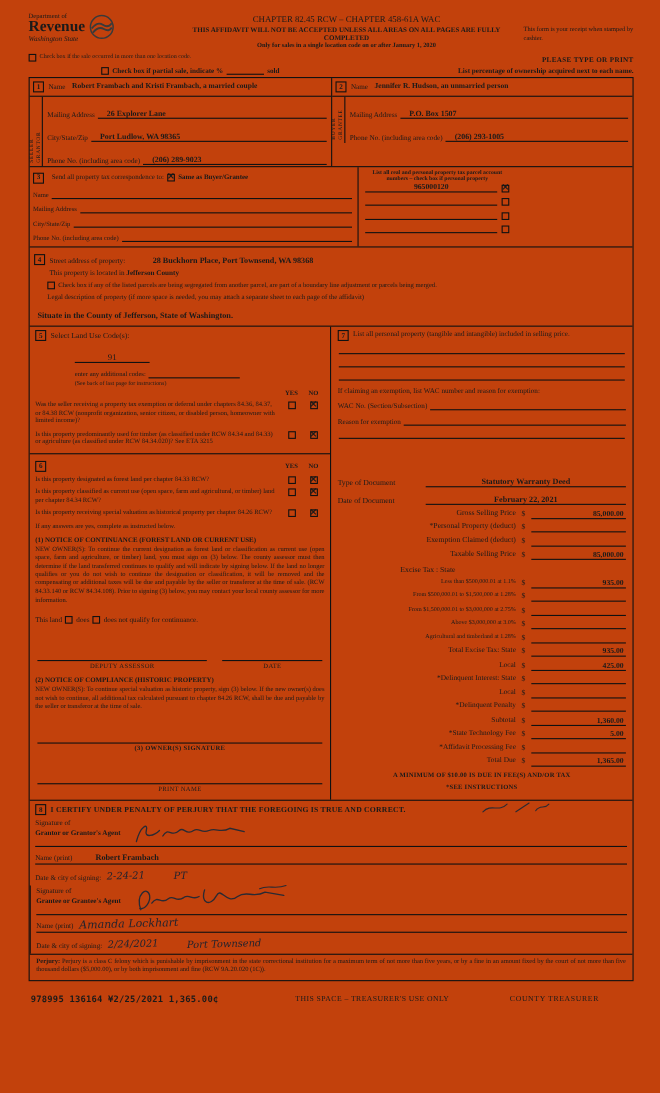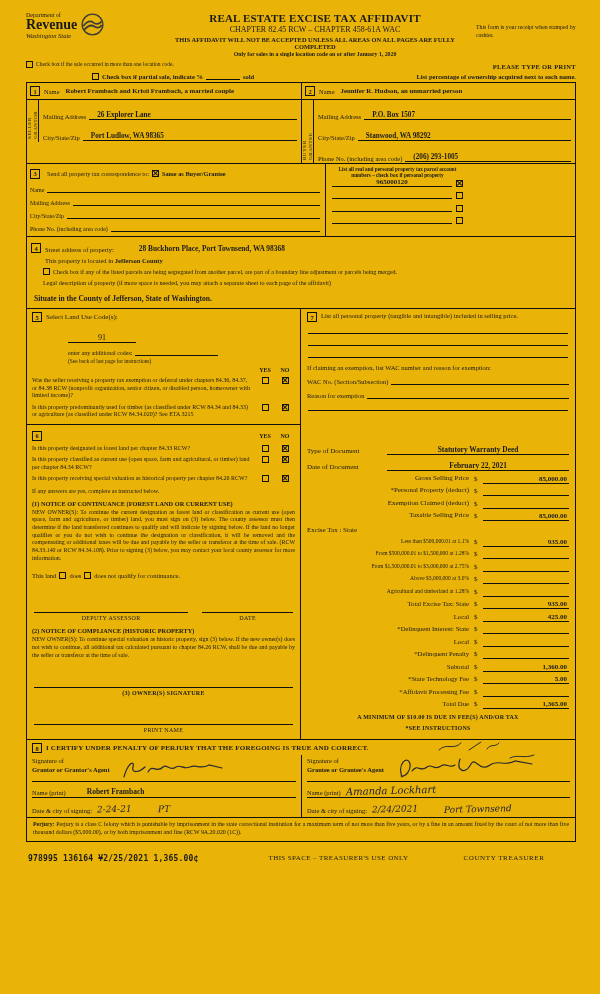--- a/index.html
+++ b/index.html
@@ -1,18 +1,18 @@
 <!DOCTYPE html>
 <html><head>
 <meta charset="utf-8">
 <style>
   * { margin:0; padding:0; box-sizing:border-box; }
   html,body { background:#ffffff; }
   body { width:600px; font-family:"Liberation Serif", serif; color:#1a1a1a; }
-  .page { position:relative; width:600px; height:994px; padding:12px 24px 6px 26px; overflow:hidden; background:#eab308; }
+  .page { position:relative; width:600px; height:994px; padding:12px 24px 6px 26px; overflow:hidden; background:#c2410c; }
   .b { font-weight:bold; }
 
   
   .hdr { display:flex; align-items:flex-start; }
   .logo { width:128px; display:flex; align-items:flex-start; gap:4px; flex:none; }
   .l-dept { font-size:6px; }
   .l-name { font-size:14px; font-weight:bold; line-height:1; }
   .l-sub { font-size:6.5px; font-style:italic; }
   .logo-mark { flex:none; margin-top:1px; }
   .title-blk { flex:1; text-align:center; }
@@ -115,29 +115,29 @@
   .doc-row { display:flex; align-items:flex-end; margin-top:6px; }
   .doc-first { margin-top:34px; }
   .doc-lbl { font-size:7px; width:80px; flex:none; }
   .doc-val { flex:1; border-bottom:1px solid #111; text-align:center; font-size:7.4px; min-height:9px; }
   .frow7 { display:flex; margin-top:3.5px; }
   .fl7 { flex:1; text-align:right; font-size:7px; padding-right:5px; line-height:1.1; }
   .exl { font-size:5.5px; }
   .tl { font-size:6.7px; }
   .dol { flex:none; width:9px; font-size:7px; }
   .val { flex:none; width:86px; border-bottom:1px solid #111; text-align:right; font-size:7px; padding-right:2px; min-height:9px; font-weight:bold; }
-  .ex-h { text-align:left; font-size:7px; margin-top:5px; padding-right:98px; }
+  .ex-h { text-align:center; font-size:7px; margin-top:5px; padding-right:98px; }
   .min-note { font-size:6px; text-align:center; margin-top:5px; letter-spacing:0.2px; }
 
   
   .s8 { border-top:1px solid #111; }
   .s8-cert { display:flex; align-items:center; padding:3px 5px 2px 5px; position:relative; }
   .s8-cert-text { font-size:7px; letter-spacing:0.2px; }
   .s8-flourish { position:absolute; right:70px; top:0px; }
-  .s8-grid { display:grid; grid-template-columns:1fr 1fr; }
+  .s8-grid { display:grid; grid-template-columns:1fr; }
   .s8-cell { padding:0 5px; }
   .s8-cell-r { border-left:1px solid #111; }
   .s8-sig-row { display:flex; height:27px; border-bottom:1px solid #111; position:relative; }
   .s8-sig-label { font-size:6.5px; line-height:1.35; padding-top:2px; flex:none; }
   .s8-sig-area { flex:1; position:relative; }
   .sig-svg { position:absolute; left:8px; bottom:-2px; }
   .s8-nrow { display:flex; align-items:flex-end; height:16px; border-bottom:1px solid #111; padding-bottom:1px; }
   .s8-drow { display:flex; align-items:flex-end; height:19px; padding-bottom:3px; }
   .s8-sm { font-size:6.5px; margin-right:5px; flex:none; }
   .s8-typed { font-size:7.5px; padding-left:16px; }
@@ -165,21 +165,20 @@
         <div class="l-name">Revenue</div>
         <div class="l-sub">Washington State</div>
       </div>
       <svg class="logo-mark" width="23" height="23" viewBox="0 0 24 24">
         <circle cx="12" cy="12" r="10.8" fill="none" stroke="#3a3a3a" stroke-width="1.4"></circle>
         <path d="M2.5 13.5 Q8 6.5 13 10 T21.5 8.5" fill="none" stroke="#3a3a3a" stroke-width="1.8"></path>
         <path d="M3.5 17.5 Q9 11 14 14 T21.5 12.5" fill="none" stroke="#3a3a3a" stroke-width="1.8"></path>
       </svg>
     </div>
     <div class="title-blk">
-      <div class="t1 b">REAL ESTATE EXCISE TAX AFFIDAVIT</div>
       <div class="t2">CHAPTER 82.45 RCW – CHAPTER 458-61A WAC</div>
       <div class="t3 b">THIS AFFIDAVIT WILL NOT BE ACCEPTED UNLESS ALL AREAS ON ALL PAGES ARE FULLY COMPLETED</div>
       <div class="t4 b">Only for sales in a single location code on or after January 1, 2020</div>
     </div>
     <div class="hdr-right">This form is your receipt when stamped by cashier.</div>
   </div>
 
   <div class="opt1">
     <div class="opt-left">
       <span class="cb"></span>
@@ -213,42 +212,42 @@
           </div>
           <div class="p-fields">
             <div class="frow">
                 <span class="flabel">Mailing Address</span>
                 <span class="fill b">26 Explorer Lane</span>
               </div>
             <div class="frow">
                 <span class="flabel">City/State/Zip</span>
                 <span class="fill b">Port Ludlow, WA 98365</span>
               </div>
+            <div class="frow">
+                <span class="flabel">Phone No. (including area code)</span>
+                <span class="fill b">(206) 289-9023</span>
+              </div>
           </div>
         </div>
       </div>
       <div class="party party-r">
         <div class="p-name-row">
           <span class="numbox">2</span>
           <span class="flabel">Name</span>
           <span class="pval b">Jennifer R. Hudson, an unmarried person</span>
         </div>
         <div class="p-body">
           <div class="vstrip">
             <span class="vw">BUYER</span>
             <span class="vw">GRANTEE</span>
           </div>
           <div class="p-fields">
             <div class="frow">
                 <span class="flabel">Mailing Address</span>
                 <span class="fill b">P.O. Box 1507</span>
-              </div>
-            <div class="frow">
-                <span class="flabel">City/State/Zip</span>
-                <span class="fill b">Stanwood, WA 98292</span>
               </div>
             <div class="frow">
                 <span class="flabel">Phone No. (including area code)</span>
                 <span class="fill b">(206) 293-1005</span>
               </div>
           </div>
         </div>
       </div>
     </div>
 

